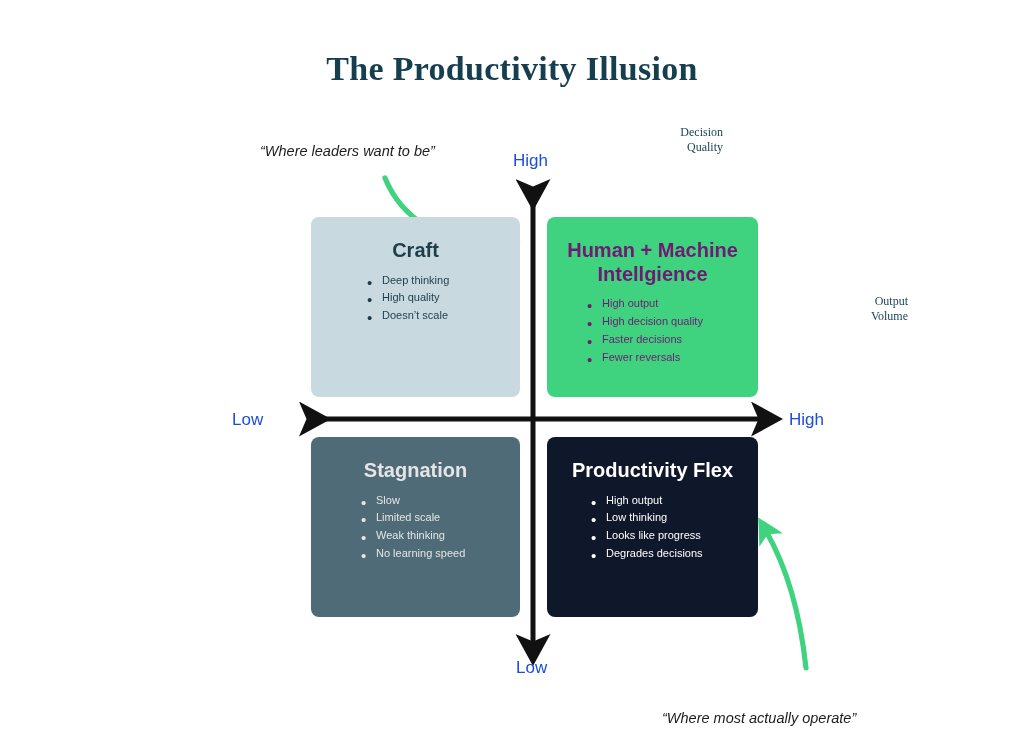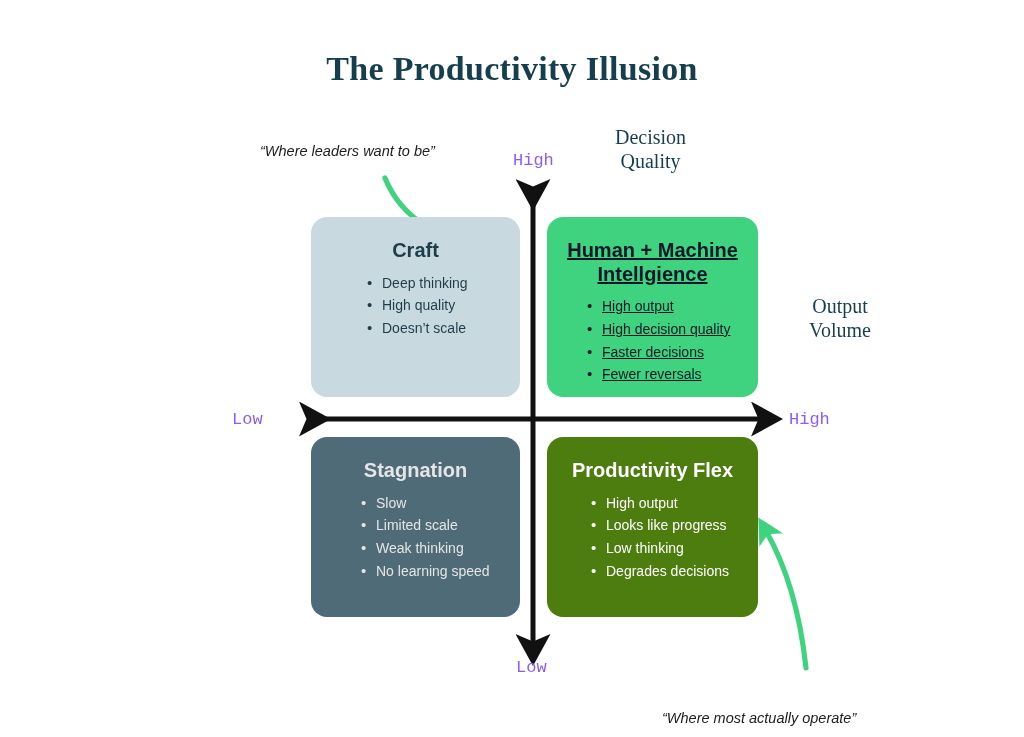--- a/index.html
+++ b/index.html
@@ -27,36 +27,36 @@
     font-weight: bold;
     font-size: 34px;
     letter-spacing: 0.3px;
     color: #153f4f;
     white-space: pre;
   }
 
   
   .axis-cap {
     position: absolute;
-    font-family: Liberation Mono, monospace;
+    font-family: Liberation Sans, sans-serif;
     font-size: 17px;
-    color: #8b5cf6;
+    color: #1d4ed8;
     white-space: pre;
   }
   #cap-high-top { left: 513px; top: 151px; }
   #cap-low-bottom { left: 516px; top: 658px; }
   #cap-low-left { left: 232px; top: 410px; }
   #cap-high-right { left: 789px; top: 410px; }
 
   .axis-title {
     position: absolute;
     font-family: "Liberation Serif", serif;
-    font-size: 20px;
+    font-size: 12px;
     color: #153f4f;
-    text-align: center;
+    text-align: right;
     line-height: 1.22;
     white-space: pre-line;
   }
   #axis-title-y { left: 578px; top: 125px; width: 145px; }
   #axis-title-x { left: 772px; top: 294px; width: 136px; }
 
   
   .annotation {
     position: absolute;
     font-family: "Liberation Sans", sans-serif;
@@ -65,21 +65,21 @@
     color: #1d1d1d;
     white-space: pre;
     text-align: right;
   }
   #annotation-top { left: 260px; top: 143px; }
   #annotation-bottom { left: 662px; top: 677px; margin-top: 33px; }
 
   
   .quad {
     position: absolute;
-    border-radius: 16px;
+    border-radius: 8px;
     box-sizing: border-box;
     padding: 22px 18px 16px 18px;
     display: flex;
     flex-direction: column;
     align-items: center;
   }
   .quad-title {
     font-family: "Liberation Sans", sans-serif;
     font-size: 20px;
     font-weight: bold;
@@ -90,21 +90,21 @@
   }
   .quad-list {
     margin: 0;
     padding: 0;
     list-style: none;
     align-self: flex-start;
     margin-left: 32px;
   }
   .quad-list li {
     font-family: "Liberation Sans", sans-serif;
-    font-size: 14px;
+    font-size: 11px;
     line-height: 1.62;
     position: relative;
     padding-left: 15px;
     white-space: pre;
   }
   .quad-list li:before {
     content: "\2022";
     position: absolute;
     left: 0;
     top: -1px;
@@ -112,31 +112,30 @@
   }
 
   #quad-craft {
     left: 311px; top: 217px; width: 209px; height: 180px;
     background: #c8dadf;
     color: #1e3d4a;
   }
   #quad-hmi {
     left: 547px; top: 217px; width: 211px; height: 180px;
     background: #3fd37f;
-    color: #0f172a;
-    text-decoration: underline;
+    color: #701a75;
   }
   #quad-stagnation {
     left: 311px; top: 437px; width: 209px; height: 180px;
     background: #4f6b78;
     color: #e5e5e5;
   }
   #quad-flex {
     left: 547px; top: 437px; width: 211px; height: 180px;
-    background: #4d7c0f;
+    background: #0f172a;
     color: #ffffff;
   }
   #quad-hmi .quad-list { margin-left: 22px; }
   #quad-stagnation .quad-list { margin-left: 32px; }
   #quad-flex .quad-list { margin-left: 26px; }
   #quad-craft .quad-list { margin-left: 38px; }
 
   
   #overlay {
     position: absolute;
@@ -211,19 +210,19 @@
       <li>Limited scale</li>
       <li>Weak thinking</li>
       <li>No learning speed</li>
     </ul>
   </div>
 
   <div class="quad" id="quad-flex">
     <div class="quad-title">Productivity Flex</div>
     <ul class="quad-list">
       <li>High output</li>
+      <li>Low thinking</li>
       <li>Looks like progress</li>
-      <li>Low thinking</li>
       <li>Degrades decisions</li>
     </ul>
   </div>
 
 </div>
 
 </body></html>

